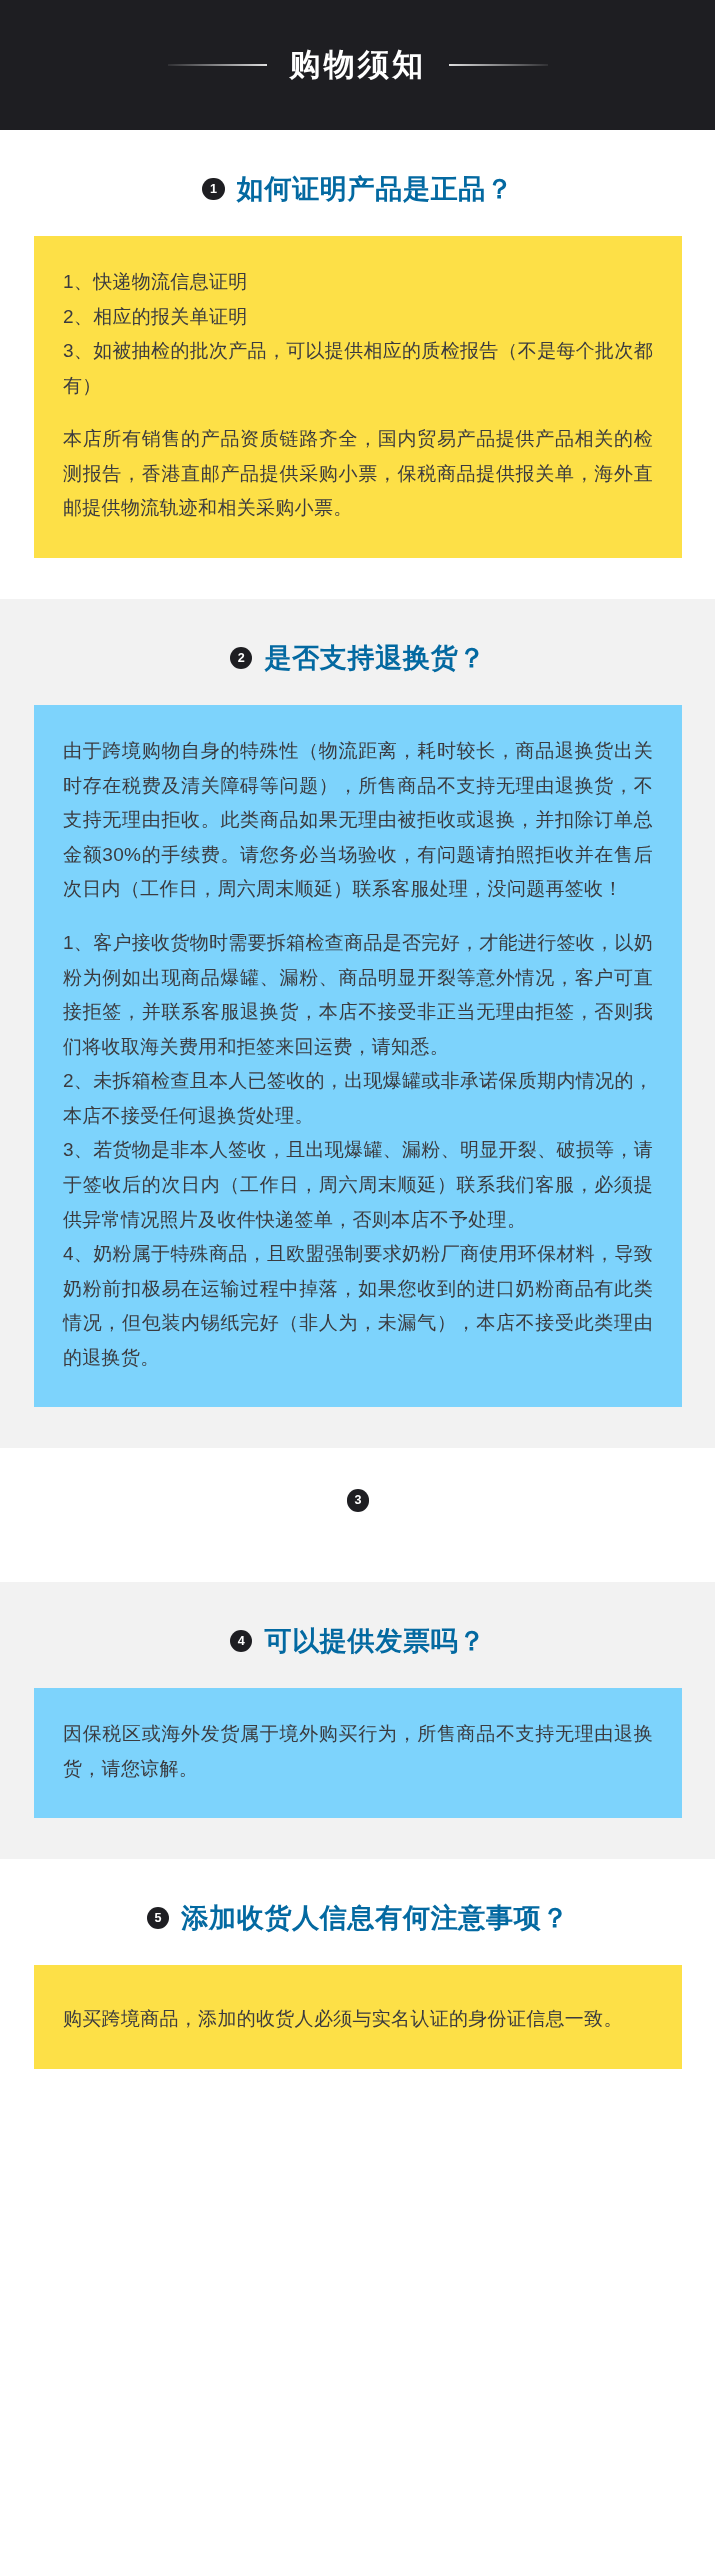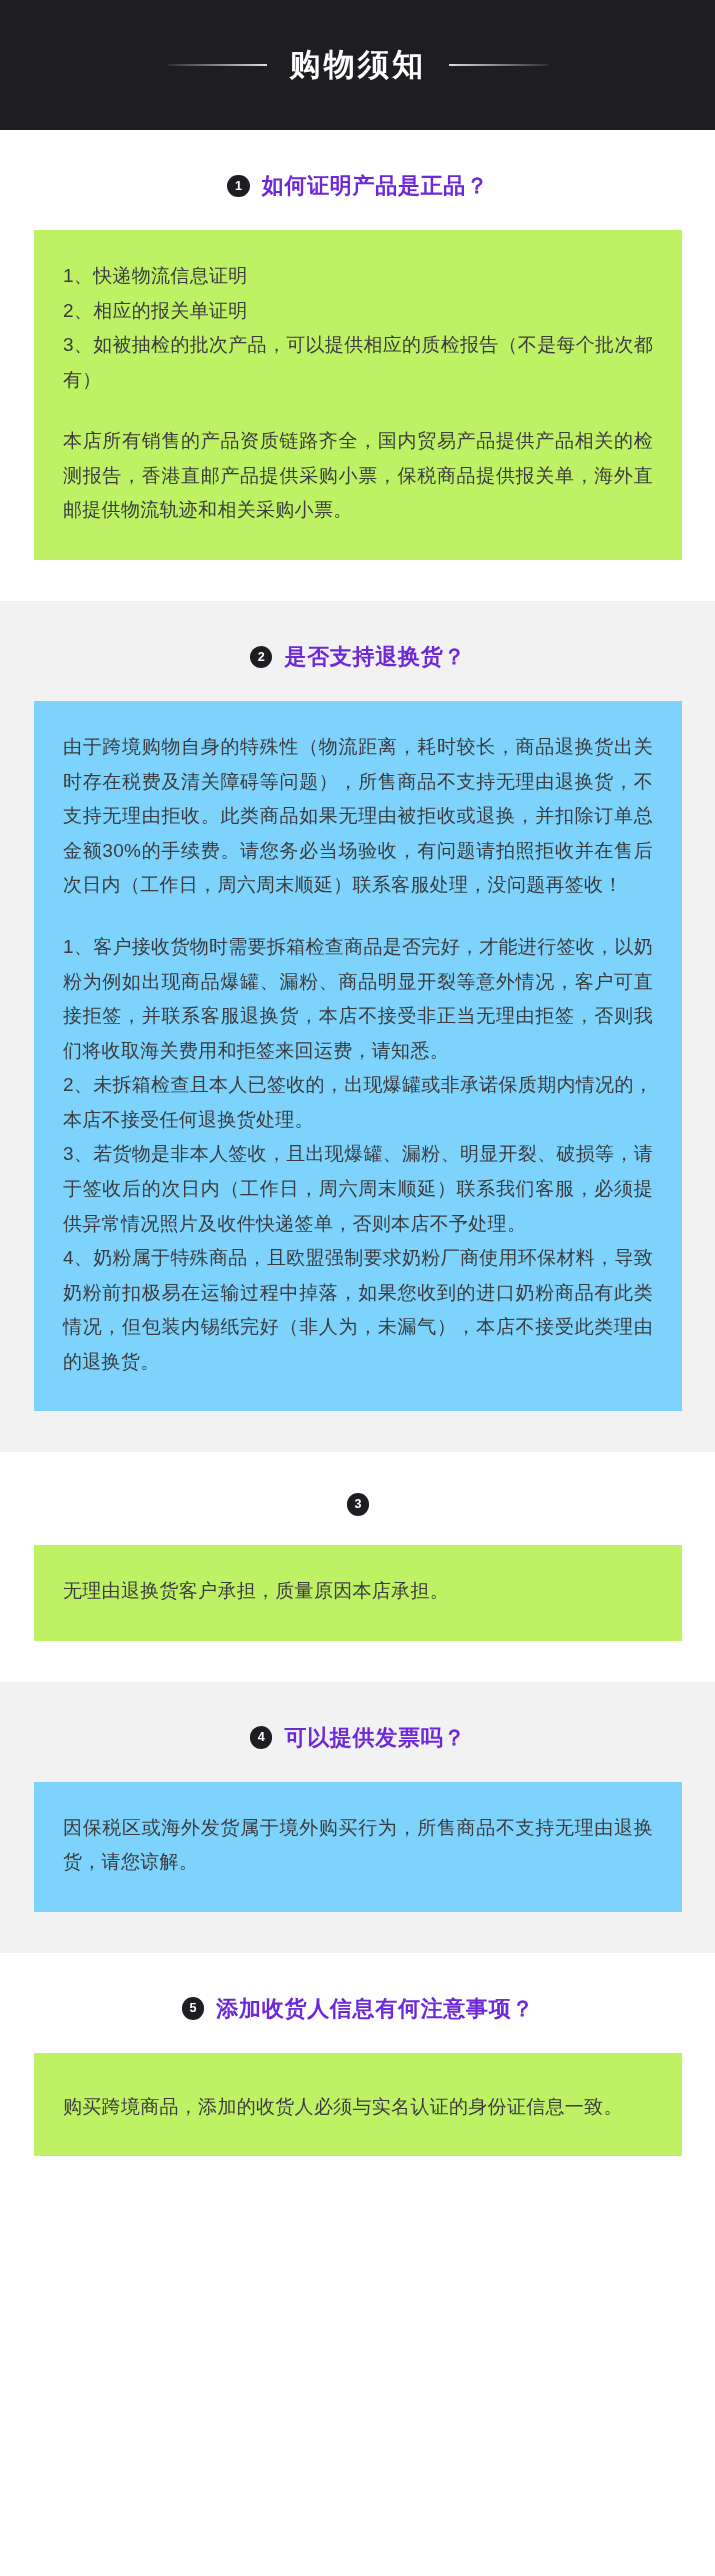--- a/index.html
+++ b/index.html
@@ -69,45 +69,45 @@
     border-radius: 50%;
     background: #1e1e22;
     color: #ffffff;
     font-size: 12.6px;
     line-height: 22.5px;
     text-align: center;
     font-weight: bold;
     flex: 0 0 auto;
   }
   .section-title {
-    font-size: 22px;
+    font-size: 27px;
     font-weight: bold;
-    color: #6d28d9;
+    color: #0369a1;
     letter-spacing: 0.7px;
   }
 
   .card {
     margin: 0 34px 0 34px;
-    background: #bef264;
+    background: #fde047;
     padding: 29px 29px 32px 29px;
     box-sizing: border-box;
   }
   .section.tinted .card {
     background: #7dd3fc;
   }
   .card p {
     margin: 0;
     font-size: 19px;
     line-height: 1.82;
     color: #3b3b3f;
     letter-spacing: 0.3px;
     text-align: justify;
   }
   .card p + p {
-    margin-top: 27px;
+    margin-top: 19px;
   }
   .gap-after {
     height: 41px;
   }
   .tail {
     height: 40px;
   }
 </style>
 </head>
 <body>
@@ -147,23 +147,20 @@
 2、未拆箱检查且本人已签收的，出现爆罐或非承诺保质期内情况的，本店不接受任何退换货处理。
 3、若货物是非本人签收，且出现爆罐、漏粉、明显开裂、破损等，请于签收后的次日内（工作日，周六周末顺延）联系我们客服，必须提供异常情况照片及收件快递签单，否则本店不予处理。
 4、奶粉属于特殊商品，且欧盟强制要求奶粉厂商使用环保材料，导致奶粉前扣极易在运输过程中掉落，如果您收到的进口奶粉商品有此类情况，但包装内锡纸完好（非人为，未漏气），本店不接受此类理由的退换货。</p>
         </div>
         <div class="gap-after"></div>
       </div>
       <div class="section">
         <div class="section-head">
           <span class="badge">3</span>
         </div>
-        <div class="card">
-          <p style="white-space: pre-line;">无理由退换货客户承担，质量原因本店承担。</p>
-        </div>
         <div class="gap-after"></div>
       </div>
       <div class="section tinted">
         <div class="section-head">
           <span class="badge">4</span>
           <span class="section-title">可以提供发票吗？</span>
         </div>
         <div class="card">
           <p style="white-space: pre-line;">因保税区或海外发货属于境外购买行为，所售商品不支持无理由退换货，请您谅解。</p>
         </div>

